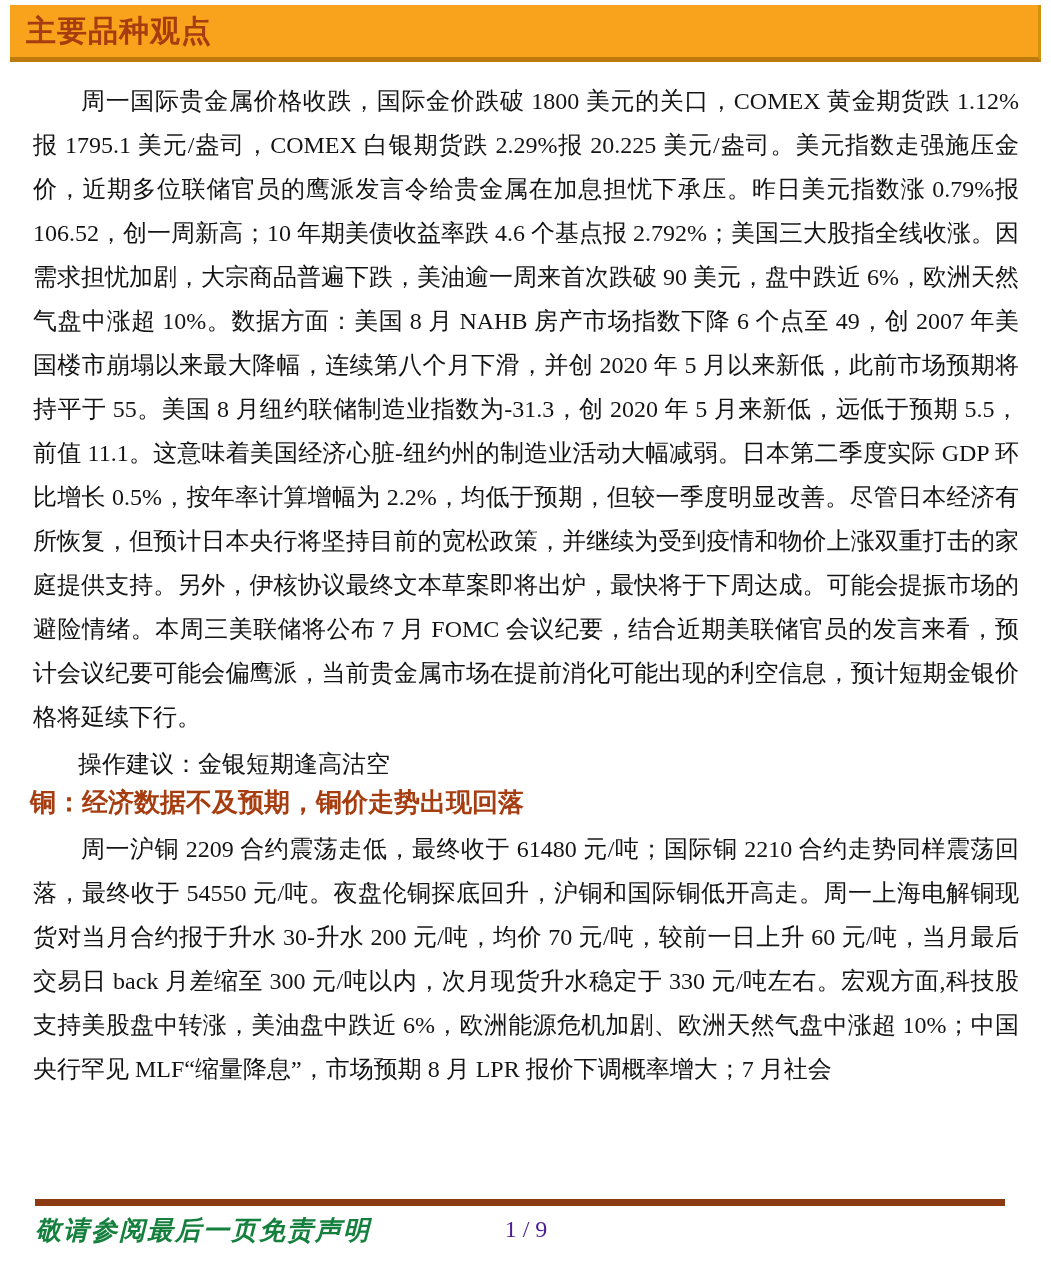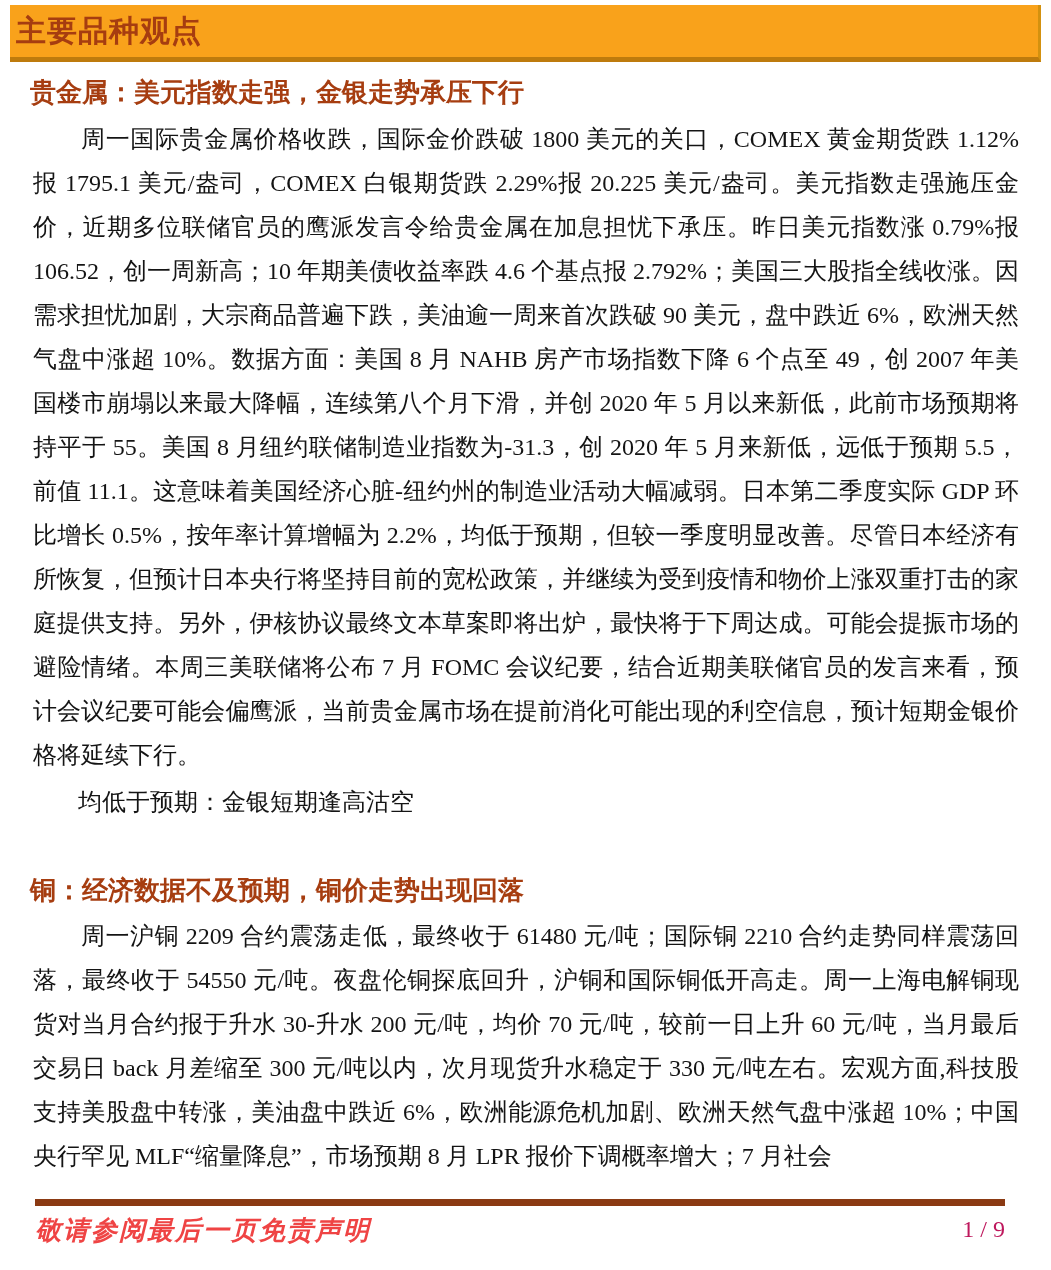--- a/index.html
+++ b/index.html
@@ -27,40 +27,39 @@
     border-right: 3px solid #D3910F;
     display: flex;
     align-items: center;
   }
   .banner-title {
     font-family: "Liberation Sans", "DejaVu Sans", sans-serif;
     font-weight: bold;
     font-size: 30px;
     letter-spacing: 1px;
     color: #A63D10;
-    padding-left: 6px;
+    padding-left: 16px;
     line-height: 1;
   }
   
   .content {
     position: absolute;
     left: 30px;
     top: 76px;
     width: 992px;
   }
   .section-heading {
     font-family: "Liberation Sans", "DejaVu Sans", sans-serif;
     font-weight: bold;
     font-size: 26px;
     color: #A63D10;
     margin: 0 0 8px 0;
     line-height: 1.25;
   }
   .section-heading.second {
-    margin-top: 50px;
   }
   .body-para {
     font-size: 24px;
     line-height: 44px;
     color: #141414;
     text-align: justify;
     text-indent: 2em;
     margin: 3px;
   }
   .advice-para {
@@ -87,49 +86,48 @@
     height: 45px;
   }
   .footer-disclaimer {
     position: absolute;
     left: 0;
     top: 2px;
     font-family: Liberation Mono, monospace;
     font-style: italic;
     font-weight: bold;
     font-size: 26px;
-    color: #ef4444;
+    color: #15803d;
     letter-spacing: 2px;
   }
   .footer-pagenum {
     position: absolute;
     left: 12px;
     right: 0;
     top: 5px;
-    text-align: right;
+    text-align: center;
     font-size: 24px;
-    color: #be185d;
+    color: #4c1d95;
   }
 </style>
 </head>
 <body>
 
 <div class="page">
 
   <div class="banner">
     <span class="banner-title">主要品种观点</span>
   </div>
 
   <div class="content">
 
-    <h2 class="section-heading">贵金属：美元指数走强，金银走势承压下行</h2>
 
     <p class="body-para">周一国际贵金属价格收跌，国际金价跌破 1800 美元的关口，COMEX 黄金期货跌 1.12%报 1795.1 美元/盎司，COMEX 白银期货跌 2.29%报 20.225 美元/盎司。美元指数走强施压金价，近期多位联储官员的鹰派发言令给贵金属在加息担忧下承压。昨日美元指数涨 0.79%报 106.52，创一周新高；10 年期美债收益率跌 4.6 个基点报 2.792%；美国三大股指全线收涨。因需求担忧加剧，大宗商品普遍下跌，美油逾一周来首次跌破 90 美元，盘中跌近 6%，欧洲天然气盘中涨超 10%。数据方面：美国 8 月 NAHB 房产市场指数下降 6 个点至 49，创 2007 年美国楼市崩塌以来最大降幅，连续第八个月下滑，并创 2020 年 5 月以来新低，此前市场预期将持平于 55。美国 8 月纽约联储制造业指数为-31.3，创 2020 年 5 月来新低，远低于预期 5.5，前值 11.1。这意味着美国经济心脏-纽约州的制造业活动大幅减弱。日本第二季度实际 GDP 环比增长 0.5%，按年率计算增幅为 2.2%，均低于预期，但较一季度明显改善。尽管日本经济有所恢复，但预计日本央行将坚持目前的宽松政策，并继续为受到疫情和物价上涨双重打击的家庭提供支持。另外，伊核协议最终文本草案即将出炉，最快将于下周达成。可能会提振市场的避险情绪。本周三美联储将公布 7 月 FOMC 会议纪要，结合近期美联储官员的发言来看，预计会议纪要可能会偏鹰派，当前贵金属市场在提前消化可能出现的利空信息，预计短期金银价格将延续下行。</p>
 
-    <p class="advice-para">均低于预期：金银短期逢高沽空</p>
+    <p class="advice-para">操作建议：金银短期逢高沽空</p>
 
     <h2 class="section-heading second">铜：经济数据不及预期，铜价走势出现回落</h2>
 
     <p class="body-para">周一沪铜 2209 合约震荡走低，最终收于 61480 元/吨；国际铜 2210 合约走势同样震荡回落，最终收于 54550 元/吨。夜盘伦铜探底回升，沪铜和国际铜低开高走。周一上海电解铜现货对当月合约报于升水 30-升水 200 元/吨，均价 70 元/吨，较前一日上升 60 元/吨，当月最后交易日 back 月差缩至 300 元/吨以内，次月现货升水稳定于 330 元/吨左右。宏观方面,科技股支持美股盘中转涨，美油盘中跌近 6%，欧洲能源危机加剧、欧洲天然气盘中涨超 10%；中国央行罕见 MLF“缩量降息”，市场预期 8 月 LPR 报价下调概率增大；7 月社会</p>
 
   </div>
 
   <div class="footer-bar"></div>
 
   <div class="footer-row">

